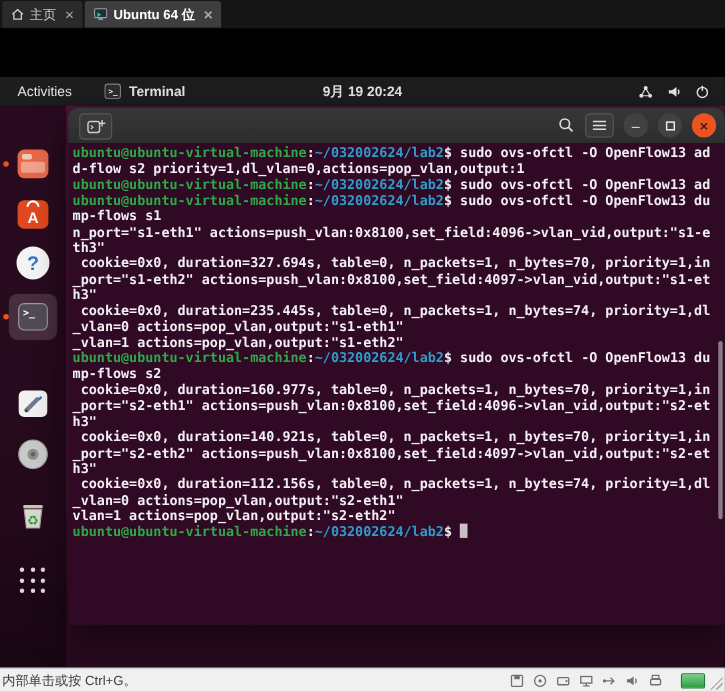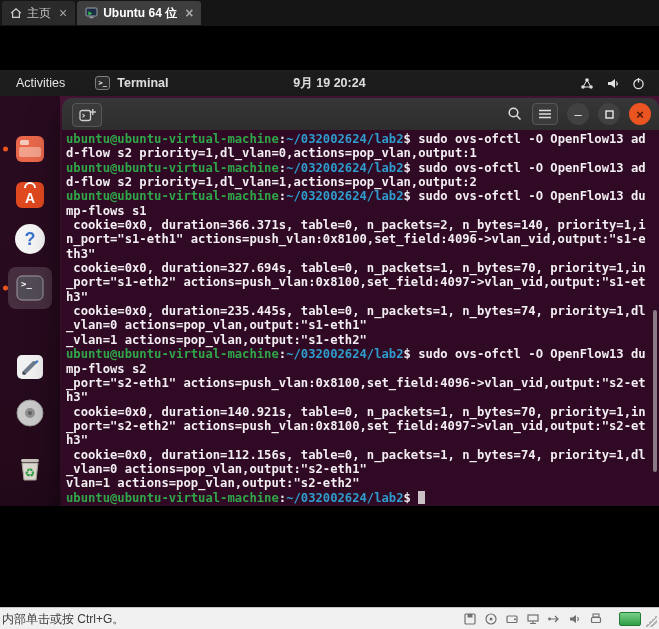--- a/index.html
+++ b/index.html
@@ -9,21 +9,21 @@
   
   .vm-tabbar{position:absolute;left:0;top:0;width:100%;height:26px;background:#151515;
              display:flex;align-items:center;padding-left:2px;box-sizing:border-box;}
   .vm-tab{display:flex;align-items:center;gap:5px;height:24px;padding:0 8px;margin-right:2px;
           background:#2a2a2a;color:#c4c4c4;font-size:12px;border-radius:3px 3px 0 0;cursor:default;}
   .vm-tab.active{background:#3e3e3e;color:#fff;font-weight:bold;}
   .tab-ico{display:flex;align-items:center;}
   .tab-close{color:#a8a8a8;font-size:14px;line-height:1;margin-left:3px;}
 
   
-  .vm-screen{position:absolute;left:0;top:26px;width:100%;height:480px;background:#000;overflow:hidden;}
+  .vm-screen{position:absolute;left:0;top:26px;width:100%;height:581px;background:#000;overflow:hidden;}
 
   
   .gnome-topbar{position:absolute;left:0;top:44px;width:100%;height:26px;background:#1d1d1d;
                 color:#e3e3e3;font-size:12.5px;display:flex;align-items:center;}
   .activities{margin-left:16px;}
   .appmenu{margin-left:30px;display:flex;align-items:center;gap:7px;font-weight:bold;}
   .app-ico{width:15px;height:14px;background:#2d2d2d;border:1px solid #808080;border-radius:3px;
            color:#fff;font-size:7px;font-family:"DejaVu Sans Mono",monospace;
            display:flex;align-items:center;justify-content:center;box-sizing:border-box;}
   .clock{position:absolute;left:0;right:0;text-align:center;font-weight:bold;}
@@ -229,34 +229,33 @@
                 <rect x="1" y="1" width="7" height="7" fill="none" stroke="#e8e8e8" stroke-width="1.4"></rect>
               </svg>
             </span>
             <span class="wbtn close">×</span>
           </span>
         </div>
         <div class="term-body" id="term-body">
             <div class="term-line"><span class="p-user">ubuntu@ubuntu-virtual-machine</span><span class="p-plain">:</span><span class="p-path">~/032002624/lab2</span><span class="p-plain">$ </span><span class="p-plain">sudo ovs-ofctl -O OpenFlow13 ad</span></div>
             <div class="term-line"><span class="p-plain">d-flow s2 priority=1,dl_vlan=0,actions=pop_vlan,output:1</span></div>
             <div class="term-line"><span class="p-user">ubuntu@ubuntu-virtual-machine</span><span class="p-plain">:</span><span class="p-path">~/032002624/lab2</span><span class="p-plain">$ </span><span class="p-plain">sudo ovs-ofctl -O OpenFlow13 ad</span></div>
-            <div class="term-line"><span class="p-plain">d-flow s2 priority=1,dl_vlan=1,actions=pop_vlan,output:2</span></div>
             <div class="term-line"><span class="p-user">ubuntu@ubuntu-virtual-machine</span><span class="p-plain">:</span><span class="p-path">~/032002624/lab2</span><span class="p-plain">$ </span><span class="p-plain">sudo ovs-ofctl -O OpenFlow13 du</span></div>
             <div class="term-line"><span class="p-plain">mp-flows s1</span></div>
-            <div class="term-line"><span class="p-plain"> cookie=0x0, duration=366.371s, table=0, n_packets=2, n_bytes=140, priority=1,i</span></div>
             <div class="term-line"><span class="p-plain">n_port="s1-eth1" actions=push_vlan:0x8100,set_field:4096-&gt;vlan_vid,output:"s1-e</span></div>
             <div class="term-line"><span class="p-plain">th3"</span></div>
             <div class="term-line"><span class="p-plain"> cookie=0x0, duration=327.694s, table=0, n_packets=1, n_bytes=70, priority=1,in</span></div>
             <div class="term-line"><span class="p-plain">_port="s1-eth2" actions=push_vlan:0x8100,set_field:4097-&gt;vlan_vid,output:"s1-et</span></div>
             <div class="term-line"><span class="p-plain">h3"</span></div>
             <div class="term-line"><span class="p-plain"> cookie=0x0, duration=235.445s, table=0, n_packets=1, n_bytes=74, priority=1,dl</span></div>
             <div class="term-line"><span class="p-plain">_vlan=0 actions=pop_vlan,output:"s1-eth1"</span></div>
             <div class="term-line"><span class="p-plain">_vlan=1 actions=pop_vlan,output:"s1-eth2"</span></div>
             <div class="term-line"><span class="p-user">ubuntu@ubuntu-virtual-machine</span><span class="p-plain">:</span><span class="p-path">~/032002624/lab2</span><span class="p-plain">$ </span><span class="p-plain">sudo ovs-ofctl -O OpenFlow13 du</span></div>
             <div class="term-line"><span class="p-plain">mp-flows s2</span></div>
+            <div class="term-line"><span class="p-plain"> cookie=0x0, duration=160.977s, table=0, n_packets=1, n_bytes=70, priority=1,in</span></div>
             <div class="term-line"><span class="p-plain">_port="s2-eth1" actions=push_vlan:0x8100,set_field:4096-&gt;vlan_vid,output:"s2-et</span></div>
             <div class="term-line"><span class="p-plain">h3"</span></div>
             <div class="term-line"><span class="p-plain"> cookie=0x0, duration=140.921s, table=0, n_packets=1, n_bytes=70, priority=1,in</span></div>
             <div class="term-line"><span class="p-plain">_port="s2-eth2" actions=push_vlan:0x8100,set_field:4097-&gt;vlan_vid,output:"s2-et</span></div>
             <div class="term-line"><span class="p-plain">h3"</span></div>
             <div class="term-line"><span class="p-plain"> cookie=0x0, duration=112.156s, table=0, n_packets=1, n_bytes=74, priority=1,dl</span></div>
             <div class="term-line"><span class="p-plain">_vlan=0 actions=pop_vlan,output:"s2-eth1"</span></div>
             <div class="term-line"><span class="p-plain">vlan=1 actions=pop_vlan,output:"s2-eth2"</span></div>
             <div class="term-line"><span class="p-user">ubuntu@ubuntu-virtual-machine</span><span class="p-plain">:</span><span class="p-path">~/032002624/lab2</span><span class="p-plain">$ </span><span class="cursor"></span></div>
           </div>

